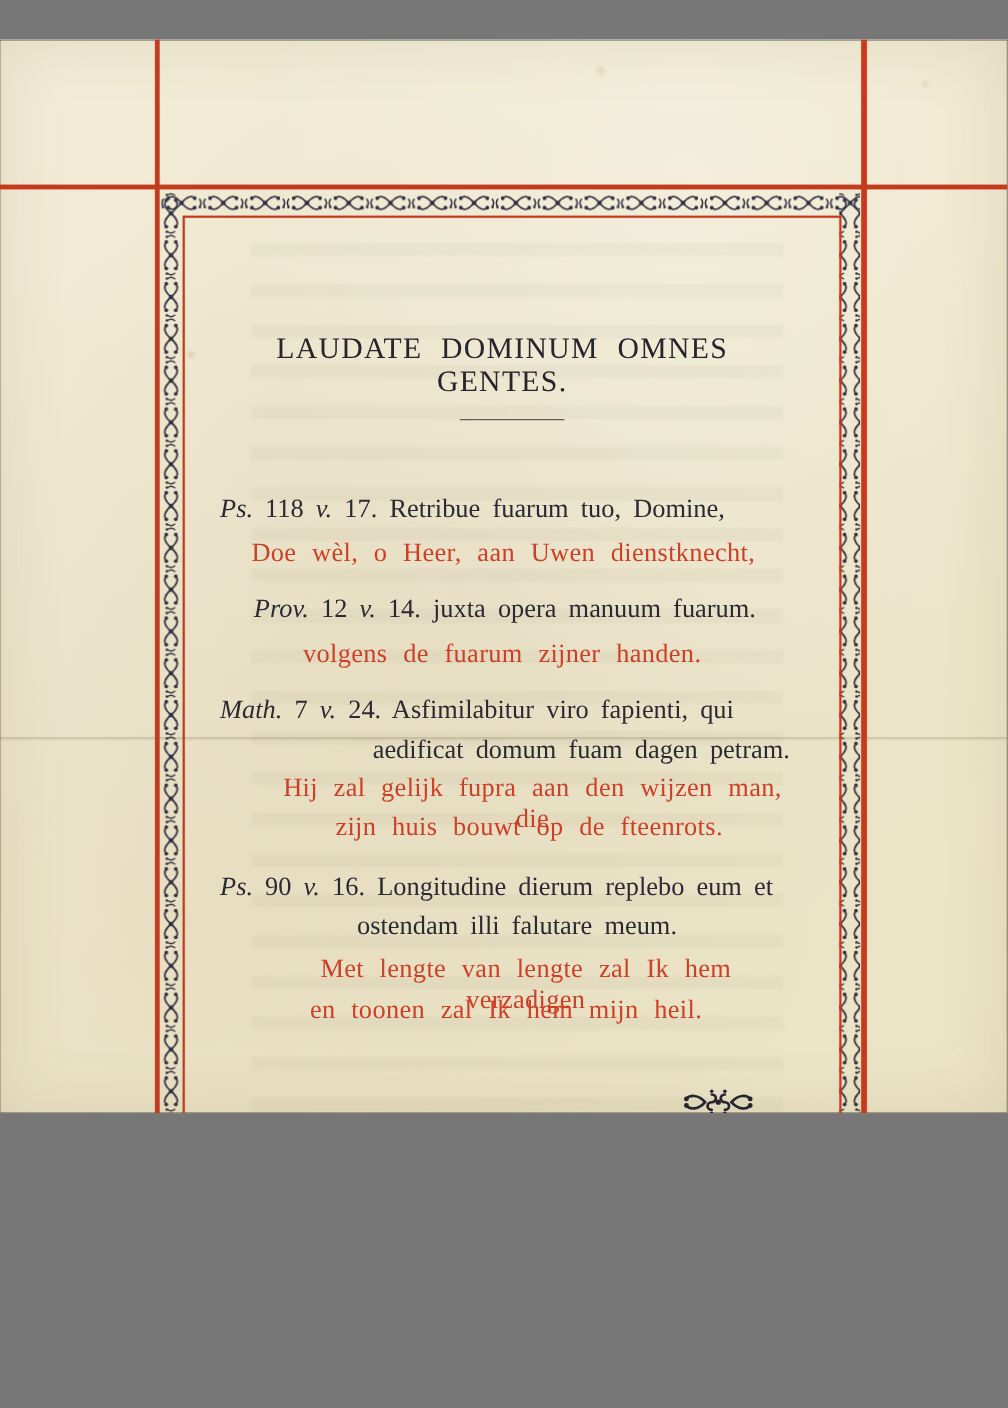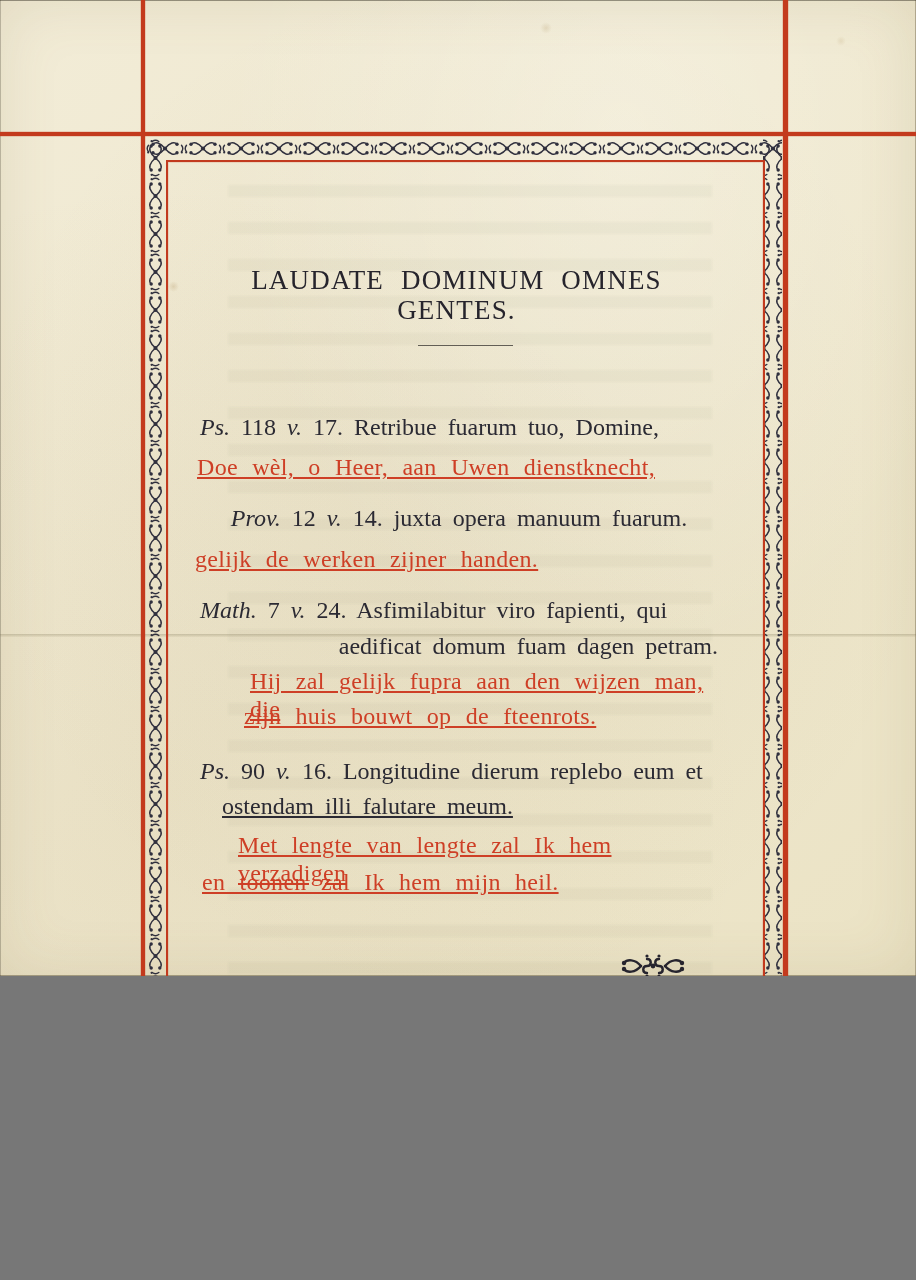--- a/index.html
+++ b/index.html
@@ -10,20 +10,21 @@
       radial-gradient(ellipse at 18% 82%, rgba(160,130,70,0.08), rgba(160,130,70,0) 55%),
       radial-gradient(ellipse at 50% 50%, rgba(120,100,60,0.05), rgba(120,100,60,0) 75%),
       linear-gradient(135deg,#f2ecd7 0%,#efe8cf 45%,#ebe3c5 100%);
     box-shadow:
       inset 0 1px 0 rgba(40,35,25,.45),
       inset 1px 0 0 rgba(40,35,25,.25),
       inset -1px 0 0 rgba(110,100,75,.45),
       inset 0 -1px 0 rgba(110,100,75,.55),
       inset 0 0 60px rgba(125,105,60,.14);
     font-family:"Liberation Serif", serif;
+    margin-top:36px;
   }
   
   .ghost{
     position:absolute;left:228px;top:185px;width:484px;height:790px;z-index:1;
     background:repeating-linear-gradient(to bottom, rgba(125,135,100,0.055) 0 12px, rgba(125,135,100,0) 12px 37px);
     filter:blur(1.2px);
   }
   .crease{
     position:absolute;left:0;top:634px;width:916px;height:3px;z-index:1;
     background:linear-gradient(to bottom, rgba(110,100,70,.28), rgba(170,160,120,.10));
@@ -56,21 +57,21 @@
     font-size:27px;line-height:1.1;letter-spacing:1.2px;word-spacing:9px;color:#26242c;
   }
   .divider{
     position:absolute;top:345px;left:50%;width:95px;height:0;margin-left:-39px;
     border-top:1.5px solid rgba(52,50,46,.75);
   }
   .line{position:absolute;width:523px;font-size:24px;line-height:1.15;color:#2b2a33;word-spacing:5px;}
   .line .ref i{font-style:italic;font-family:Liberation Serif, serif;}
   .left-al{text-align:left;padding-left:5px;box-sizing:border-box;}
   .right-al{text-align:right;}
-  .center-al{text-align:left;box-sizing:border-box;text-decoration:underline;}
+  .center-al{text-align:center;box-sizing:border-box;}
   .red{color:#ce3f26;word-spacing:8px;letter-spacing:.3px;}
   .t-v1a{top:414px;} .t-v1b{top:454px;padding-left:2px;}
   .t-v2a{top:505px;text-align:center;} .t-v2b{top:546px;}
   .t-v3a{top:597px;} .t-v3b{top:633px;}
   .t-v3c{top:668px;padding-left:55px;} .t-v3d{top:703px;padding-left:49px;}
   .t-v4a{top:758px;} .t-v4b{top:793px;padding-left:27px;}
   .t-v4c{top:832px;padding-left:43px;} .t-v4d{top:869px;padding-left:7px;}
   .tailpiece{position:absolute;left:423px;top:950px;z-index:4;}
   
   .stamp{
@@ -160,21 +161,21 @@
     <div class="line left-al t-v1a">
       <span class="ref"><i>Ps.</i> <span>118</span> <i>v.</i> <span>17.</span></span>
       <span>Retribue fuarum tuo, Domine,</span>
     </div>
     <div class="line red center-al t-v1b">Doe wèl, o Heer, aan Uwen dienstknecht,</div>
 
     <div class="line left-al t-v2a">
       <span class="ref"><i>Prov.</i> <span>12</span> <i>v.</i> <span>14.</span></span>
       <span>juxta opera manuum fuarum.</span>
     </div>
-    <div class="line red center-al t-v2b">gelijk de werken zijner handen.</div>
+    <div class="line red center-al t-v2b">volgens de fuarum zijner handen.</div>
 
     <div class="line left-al t-v3a">
       <span class="ref"><i>Math.</i> <span>7</span> <i>v.</i> <span>24.</span></span>
       <span>Asfimilabitur viro fapienti, qui</span>
     </div>
     <div class="line right-al t-v3b">aedificat domum fuam dagen petram.</div>
     <div class="line red center-al t-v3c">Hij zal gelijk fupra aan den wijzen man, die</div>
     <div class="line red center-al t-v3d">zijn huis bouwt op de fteenrots.</div>
 
     <div class="line left-al t-v4a">

